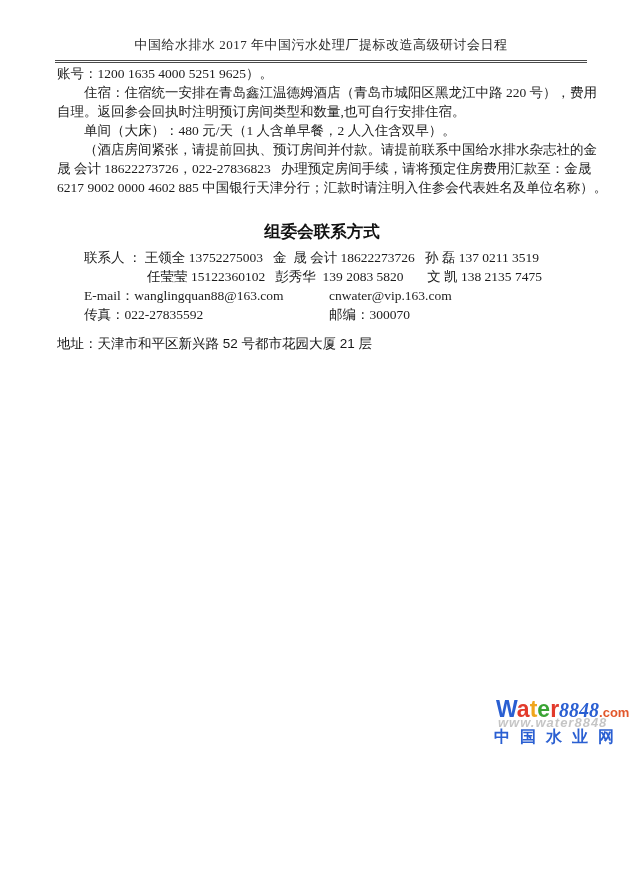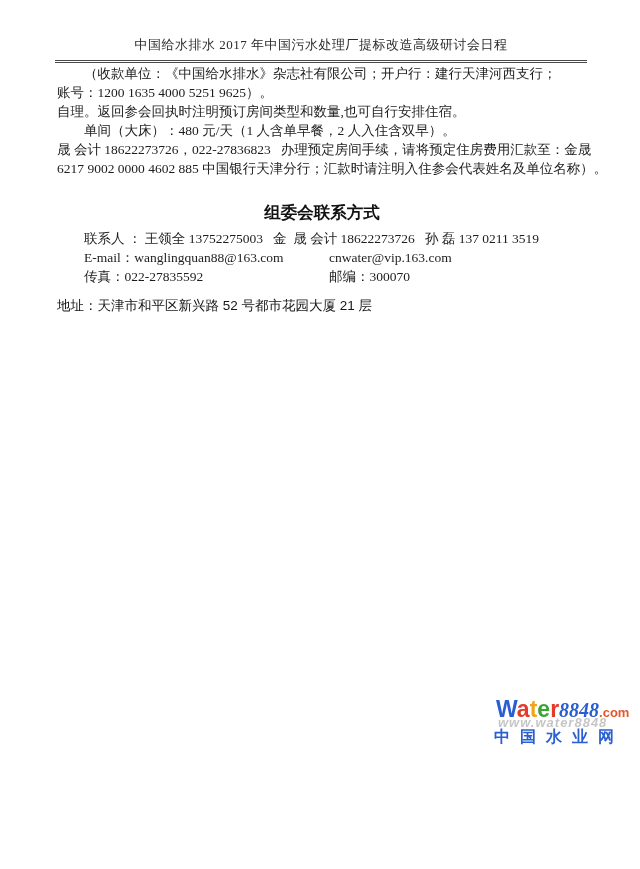--- a/index.html
+++ b/index.html
@@ -126,31 +126,33 @@
 </head>
 <body>
 
 <div class="page">
 
   <div class="header">
     <span>中国给水排水 2017 年中国污水处理厂提标改造高级研讨会日程</span>
   </div>
 
   <div class="content">
-    <div class="line indent">（收款单位：《中国给水排水》杂志社有限公司；开户行：建行天津河西支行；</div>
     <div class="line">账号：1200 1635 4000 5251 9625）。</div>
+    <div class="line indent">住宿：住宿统一安排在青岛鑫江温德姆酒店（青岛市城阳区黑龙江中路 220 号），费用</div>
     <div class="line">自理。返回参会回执时注明预订房间类型和数量,也可自行安排住宿。</div>
     <div class="line indent">单间（大床）：480 元/天（1 人含单早餐，2 人入住含双早）。</div>
+    <div class="line indent">（酒店房间紧张，请提前回执、预订房间并付款。请提前联系中国给水排水杂志社的金</div>
     <div class="line">晟 会计 18622273726，022-27836823   办理预定房间手续，请将预定住房费用汇款至：金晟</div>
     <div class="line">6217 9002 0000 4602 885 中国银行天津分行；汇款时请注明入住参会代表姓名及单位名称）。</div>
 
     <h2 class="section-heading">组委会联系方式</h2>
 
     <div class="contact-block">
       <div class="line indent">联系人 ： 王领全 13752275003   金  晟 会计 18622273726   孙 磊 137 0211 3519</div>
+      <div class="line row2-indent">任莹莹 15122360102   彭秀华  139 2083 5820       文 凯 138 2135 7475</div>
       <div class="line indent cols">
         <span class="col1">E-mail：wanglingquan88@163.com</span>
         <span>cnwater@vip.163.com</span>
       </div>
       <div class="line indent cols">
         <span class="col1">传真：022-27835592</span>
         <span>邮编：300070</span>
       </div>
     </div>
 

